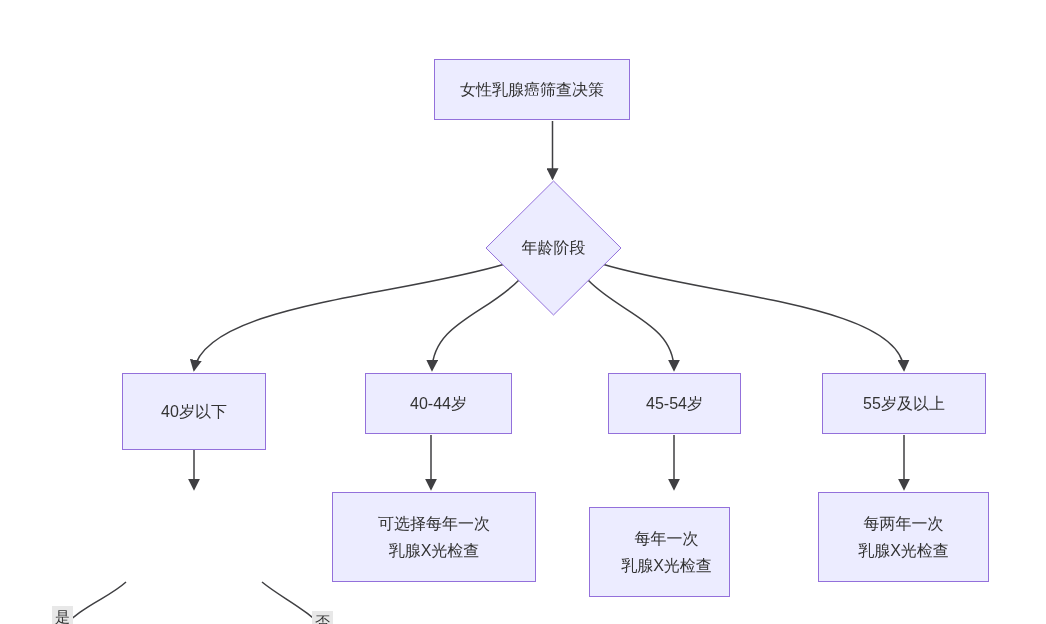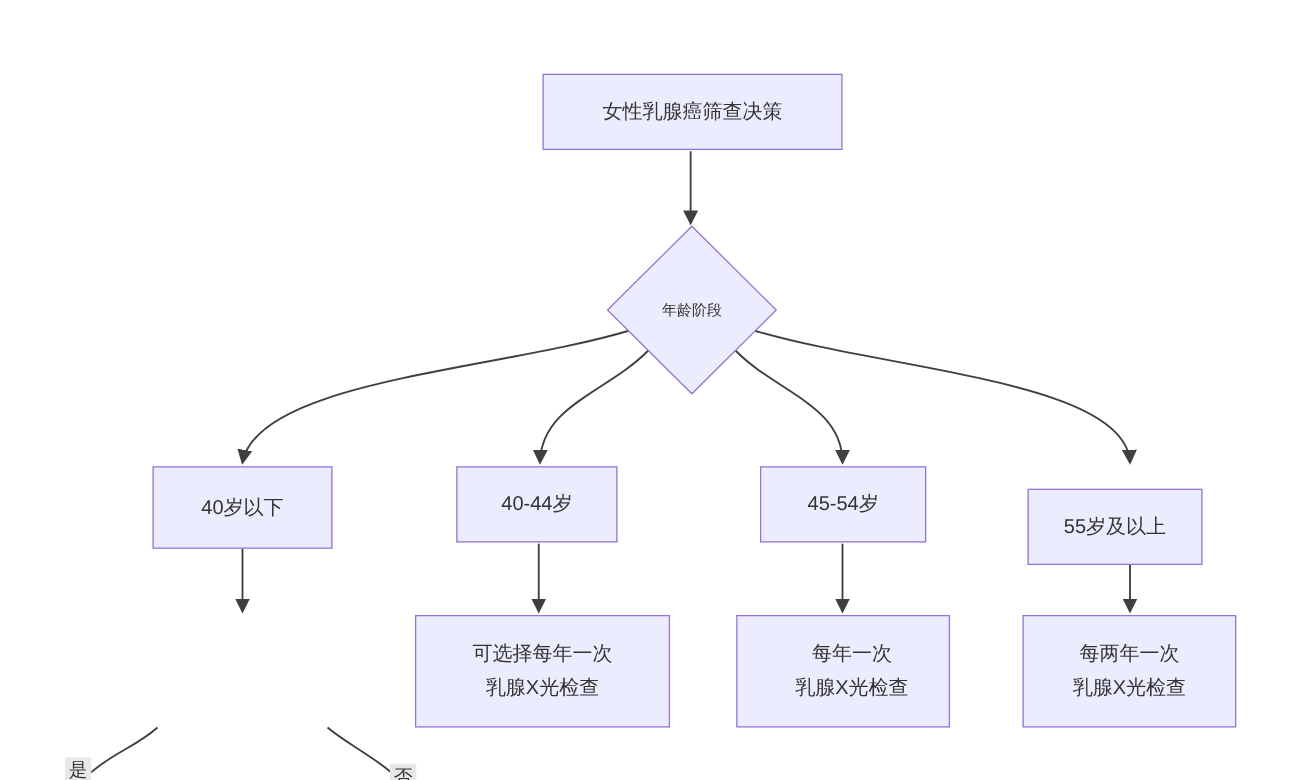--- a/index.html
+++ b/index.html
@@ -29,42 +29,42 @@
     font-size: 16px;
     line-height: 27px;
     text-align: center;
     color: #333333;
   }
   .diamond-label {
     position: absolute;
     display: flex;
     align-items: center;
     justify-content: center;
-    font-size: 12px;
+    font-size: 16px;
     color: #333333;
     pointer-events: none;
   }
   .edge-label {
     position: absolute;
     background: #e8e8e8;
     color: #333333;
     font-size: 15px;
     line-height: 19px;
     padding: 1px 3px;
     text-align: center;
   }
   
-  #node-root   { left: 434px; top: 59px;  width: 240px; height: 61px; }
-  #node-age-a  { left: 122px; top: 373px; width: 144px; height: 66px; }
-  #node-age-b  { left: 365px; top: 373px; width: 129px; height: 61px; }
+  #node-root   { left: 434px; top: 59px;  width: 196px; height: 61px; }
+  #node-age-a  { left: 122px; top: 373px; width: 144px; height: 77px; }
+  #node-age-b  { left: 365px; top: 373px; width: 147px; height: 61px; }
   #node-age-c  { left: 608px; top: 373px; width: 133px; height: 61px; text-align: right; }
-  #node-age-d  { left: 822px; top: 391px; width: 140px; height: 61px; }
+  #node-age-d  { left: 822px; top: 373px; width: 164px; height: 61px; }
   #node-act-a  { left: 113px; top: 492px; width: 164px; height: 90px; }
   #node-act-b  { left: 332px; top: 492px; width: 204px; height: 90px; }
-  #node-act-c  { left: 589px; top: 492px; width: 171px; height: 90px; padding-left: 14px; }
+  #node-act-c  { left: 589px; top: 507px; width: 141px; height: 90px; padding-left: 14px; }
   #node-act-d  { left: 818px; top: 492px; width: 171px; height: 90px; }
   #decision-label { left: 493px; top: 236px; width: 121px; height: 24px; }
   #label-yes { left: 52px;  top: 606px; }
   #label-no  { left: 312px; top: 611px; }
 </style>
 </head>
 <body>
 
 <div id="canvas">
 

